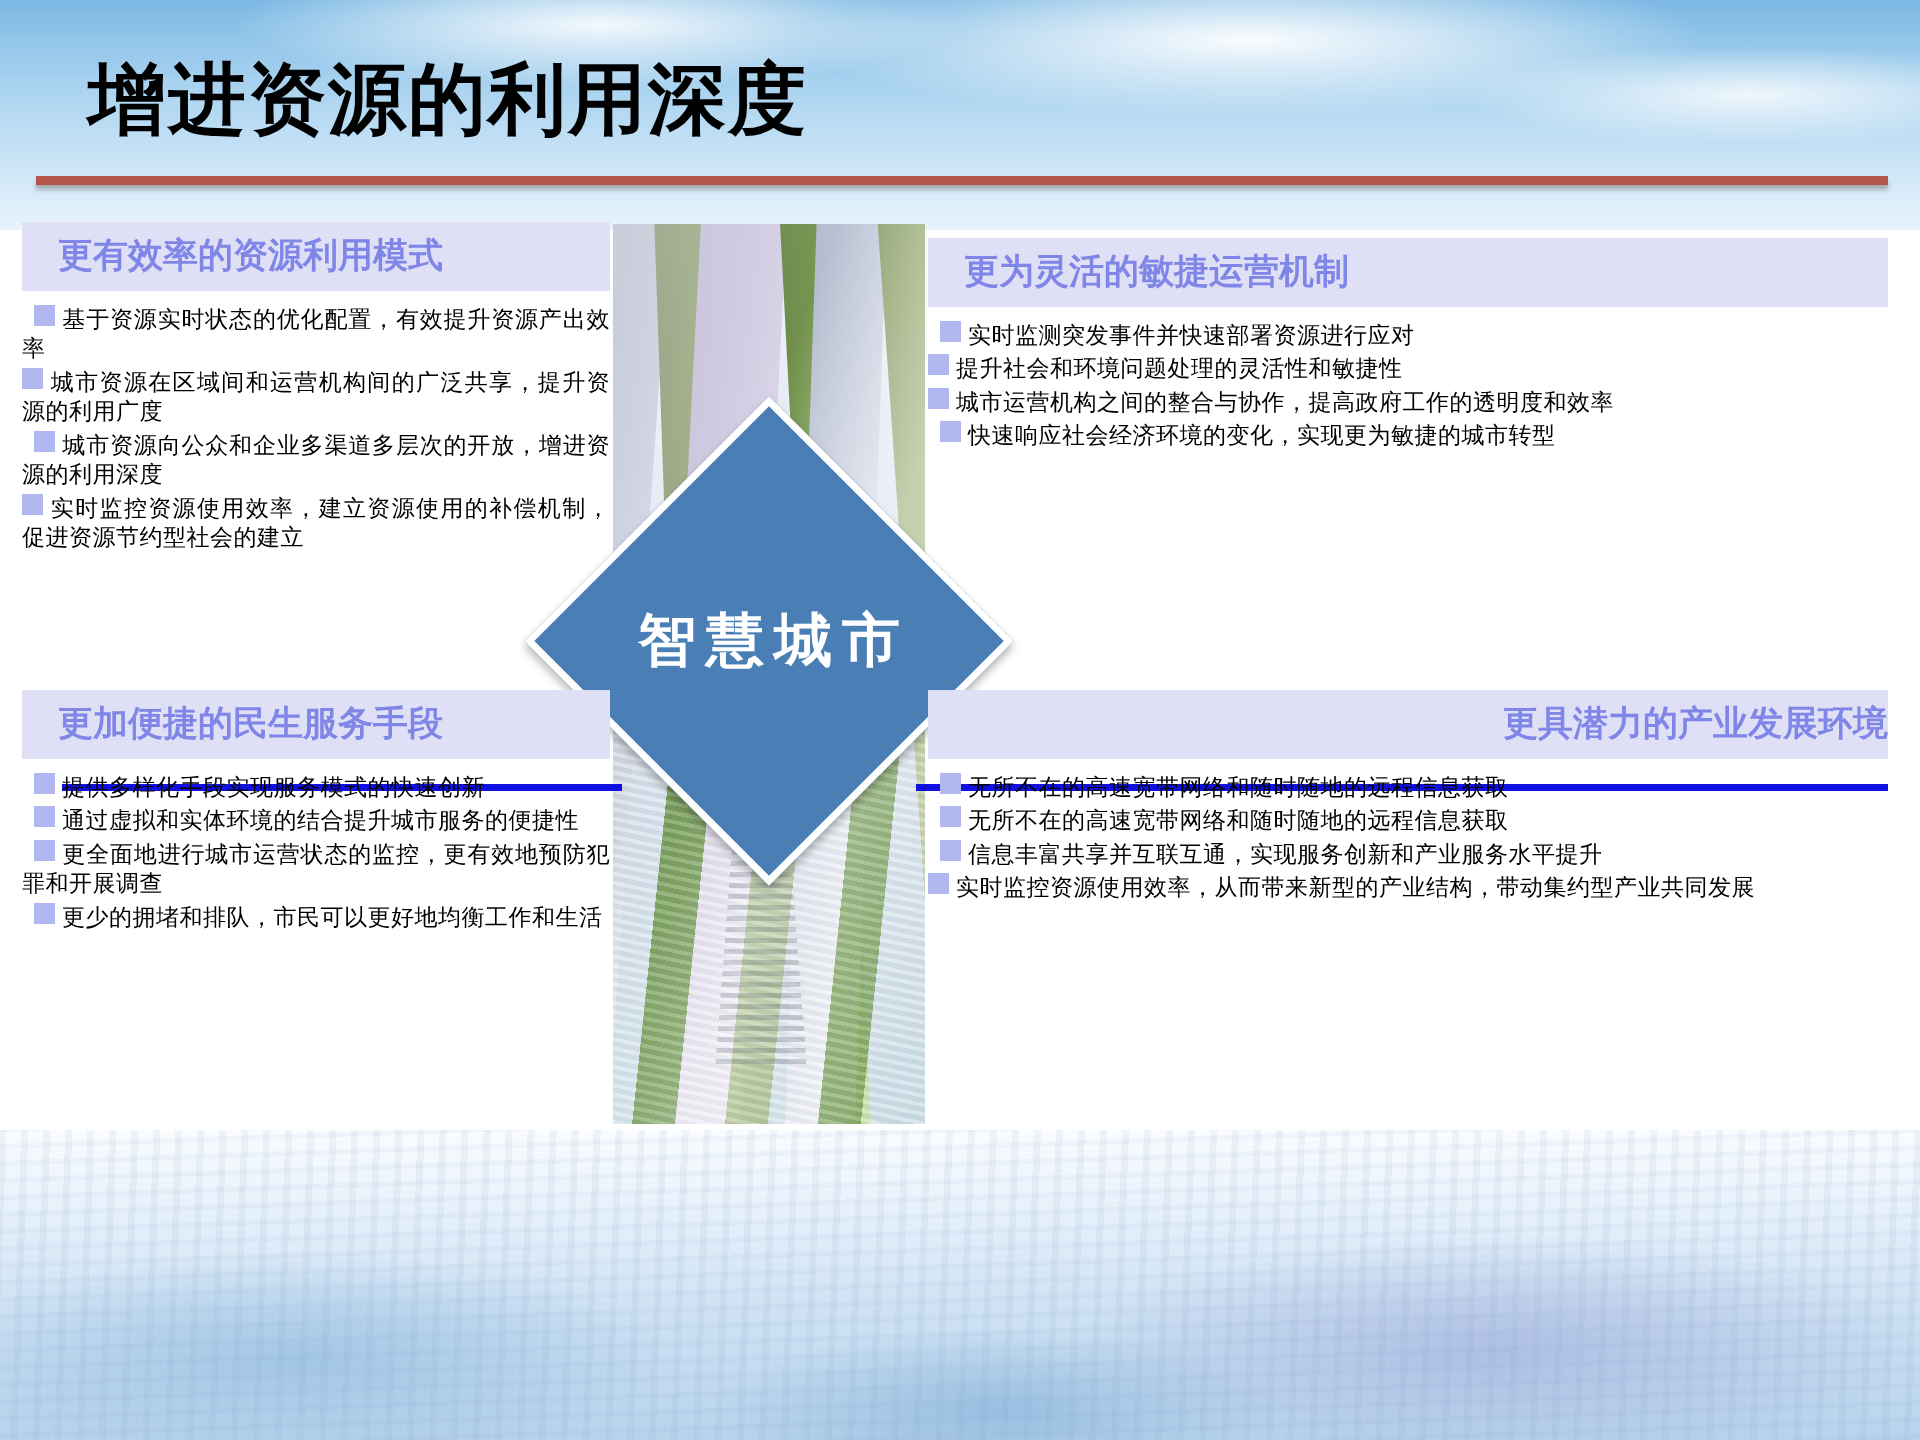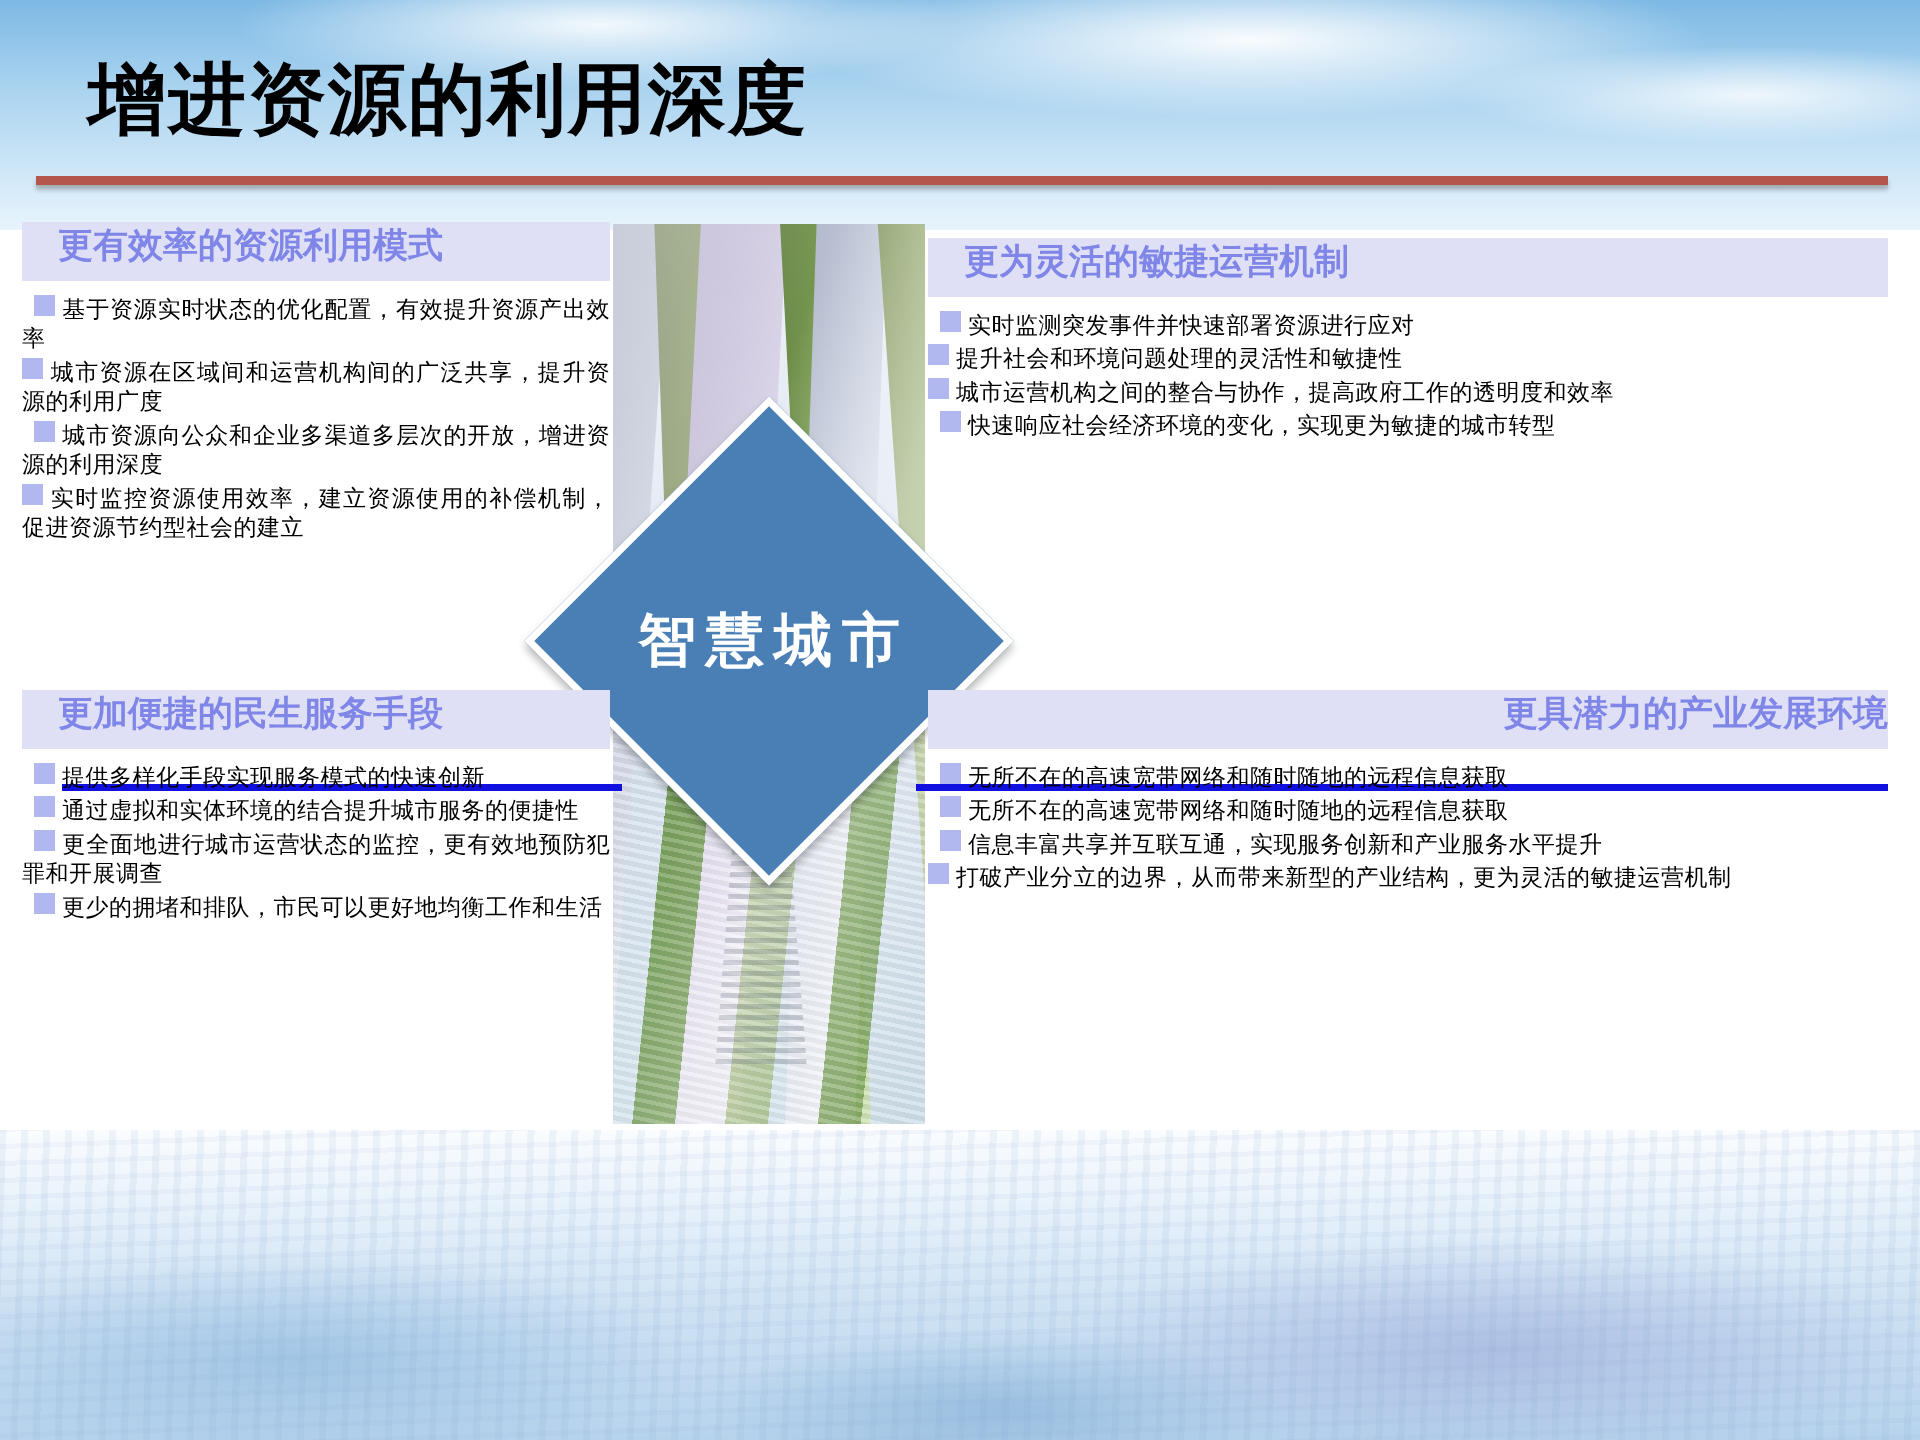--- a/index.html
+++ b/index.html
@@ -127,21 +127,21 @@
   .blue-rule.left  { left: 62px;  width: 560px; }
   .blue-rule.right { left: 916px; width: 972px; }
 
   
   .panel { position: absolute; }
   .panel-head {
     background: #dfe0f5;
     color: #7f86e8;
     font-size: 35px;
     font-weight: bold;
-    padding: 0 0 12px 36px;
+    padding: 10px 0 12px 36px;
     font-family: "DejaVu Sans", "Liberation Sans", sans-serif;
   }
   .bullets { margin-top: 14px; }
   .bullet {
     position: relative;
     font-size: 23px;
     line-height: 1.28;
     color: #000000;
     margin-bottom: 4px;
     text-align: justify;
@@ -227,17 +227,17 @@
       <div class="bullet"><span class="sq pad" style="background: rgb(176, 184, 239);"></span><span>更少的拥堵和排队，市民可以更好地均衡工作和生活</span></div>
     </div>
   </div>
 
   <div class="panel br">
     <div class="panel-head" style="background: rgb(223, 224, 245); color: rgb(127, 134, 232); text-align: right;">更具潜力的产业发展环境</div>
     <div class="bullets">
       <div class="bullet"><span class="sq pad" style="background: rgb(176, 184, 239);"></span><span>无所不在的高速宽带网络和随时随地的远程信息获取</span></div>
       <div class="bullet"><span class="sq pad" style="background: rgb(176, 184, 239);"></span><span>无所不在的高速宽带网络和随时随地的远程信息获取</span></div>
       <div class="bullet"><span class="sq pad" style="background: rgb(176, 184, 239);"></span><span>信息丰富共享并互联互通，实现服务创新和产业服务水平提升</span></div>
-      <div class="bullet"><span class="sq" style="background: rgb(176, 184, 239);"></span><span>打破产业分立的边界，从而带来新型的产业结构，更为灵活的敏捷运营机制</span></div>
+      <div class="bullet"><span class="sq" style="background: rgb(176, 184, 239);"></span><span>实时监控资源使用效率，从而带来新型的产业结构，带动集约型产业共同发展</span></div>
     </div>
   </div>
 
 </div>
 
 </body></html>

